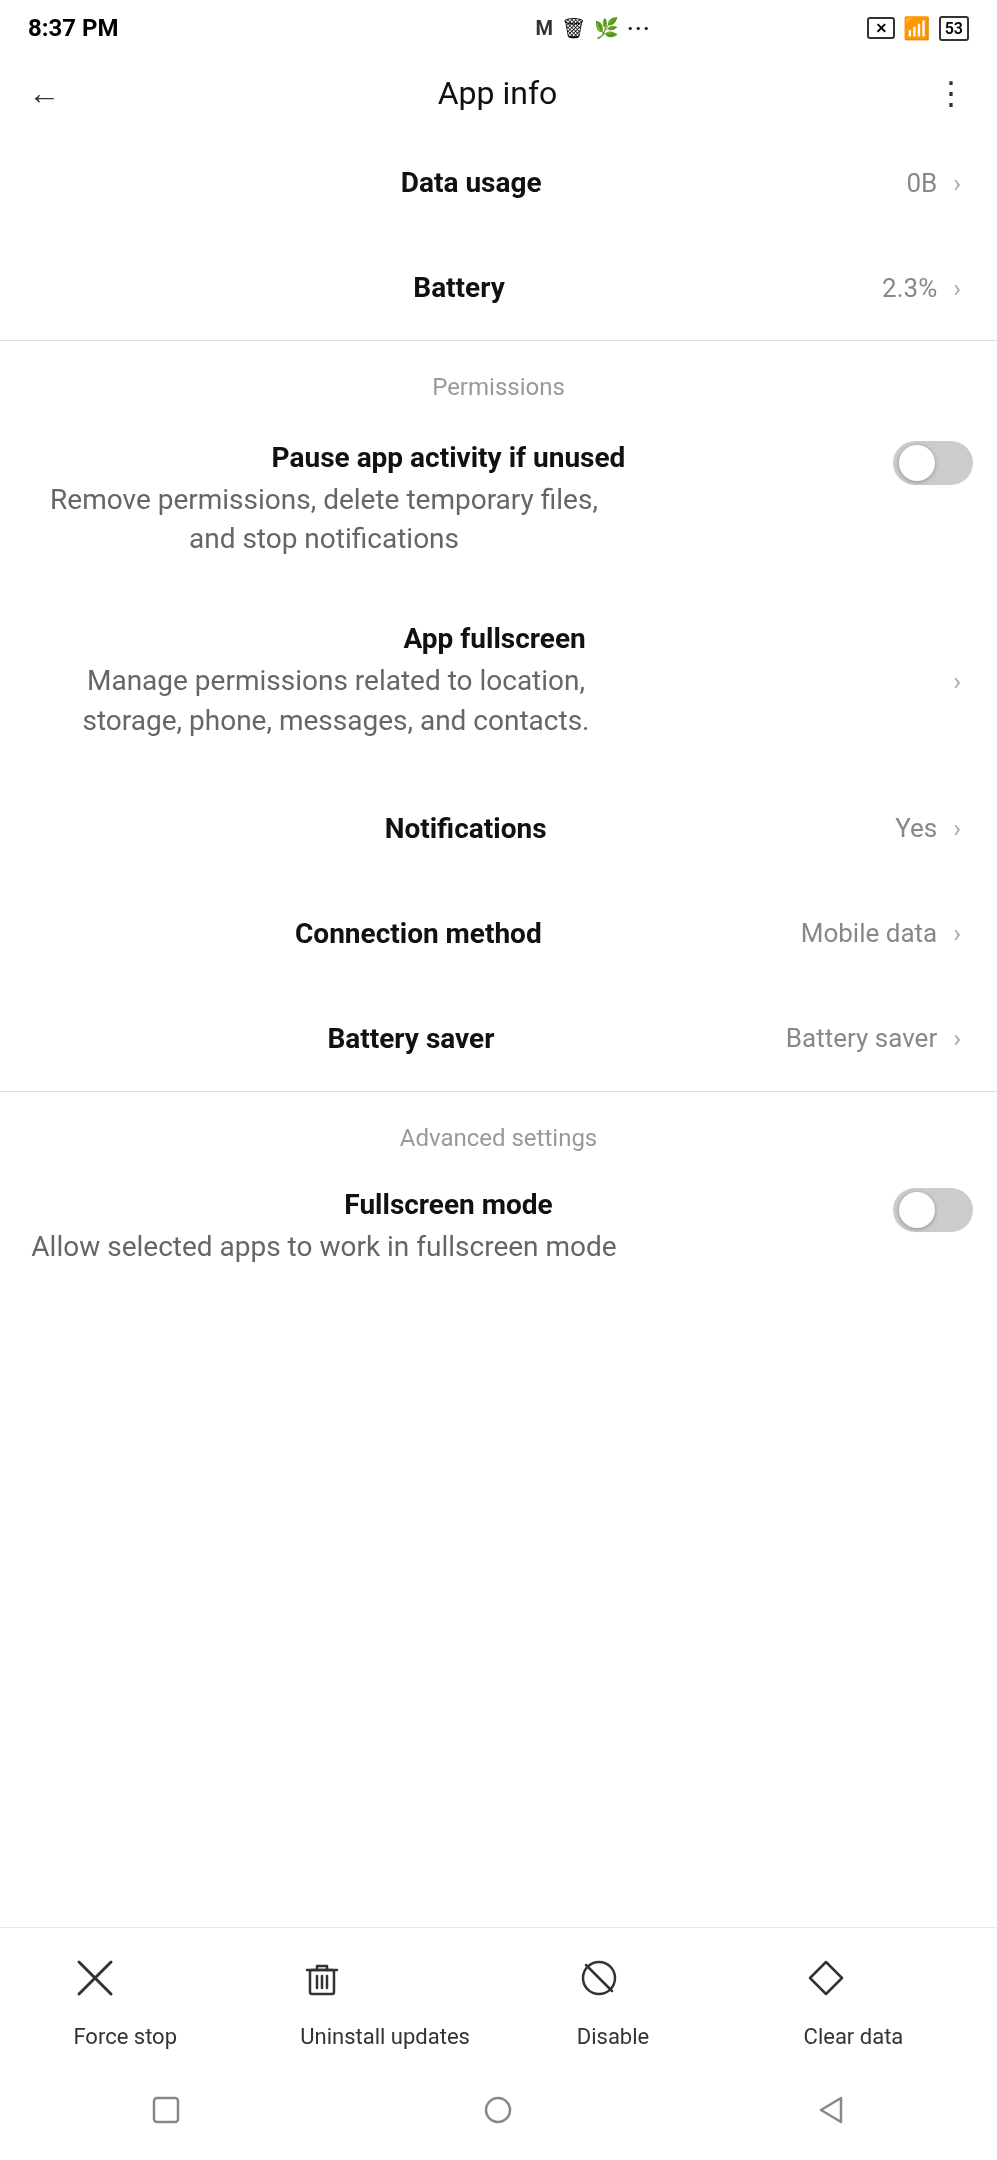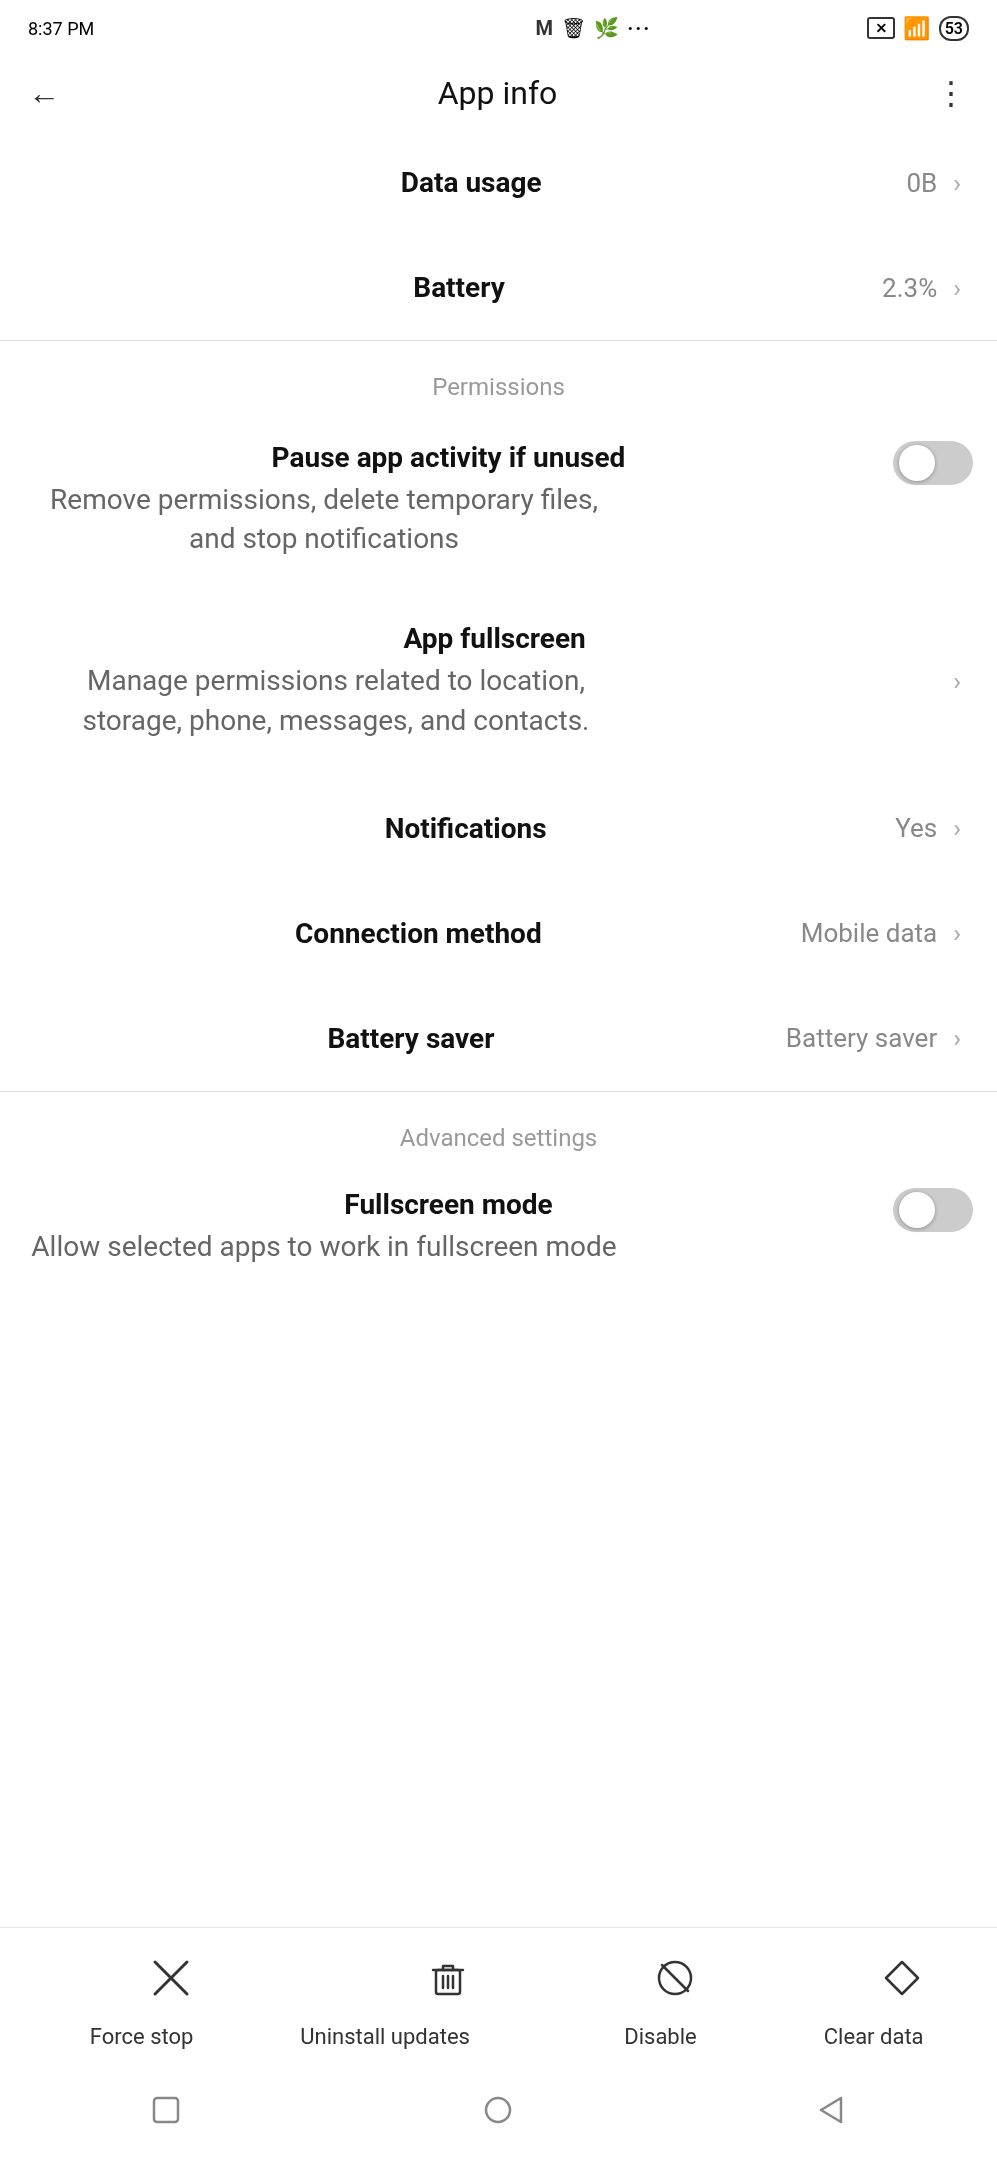--- a/index.html
+++ b/index.html
@@ -18,27 +18,27 @@
     
     .status-bar {
       display: flex;
       justify-content: space-between;
       align-items: center;
       padding: 10px 28px;
       height: 56px;
       background: #fff;
     }
     .status-left {
-      font-size: 18px;
-      font-weight: 400;
+      font-size: 24px;
+      font-weight: 700;
       color: #000;
     }
     .battery-icon {
       border: 2px solid #333;
-      border-radius: 12px;
+      border-radius: 3px;
       padding: 1px 4px;
       font-size: 16px;
       font-weight: 600;
       position: relative;
     }
 
     
     .header {
       display: flex;
       align-items: center;
@@ -146,21 +146,21 @@
       align-items: center;
       padding: 28px 20px 20px 20px;
       background: #fff;
       border-top: 1px solid #e8e8e8;
       position: sticky;
       bottom: 0;
     }
     .bottom-action {
       display: flex;
       flex-direction: column;
-      align-items: flex-end;
+      align-items: flex-start;
       gap: 12px;
       cursor: pointer;
       min-width: 120px;
     }
     .bottom-action-icon {
       font-size: 44px;
       color: #333;
     }
     .bottom-action-label {
       font-size: 22px;

